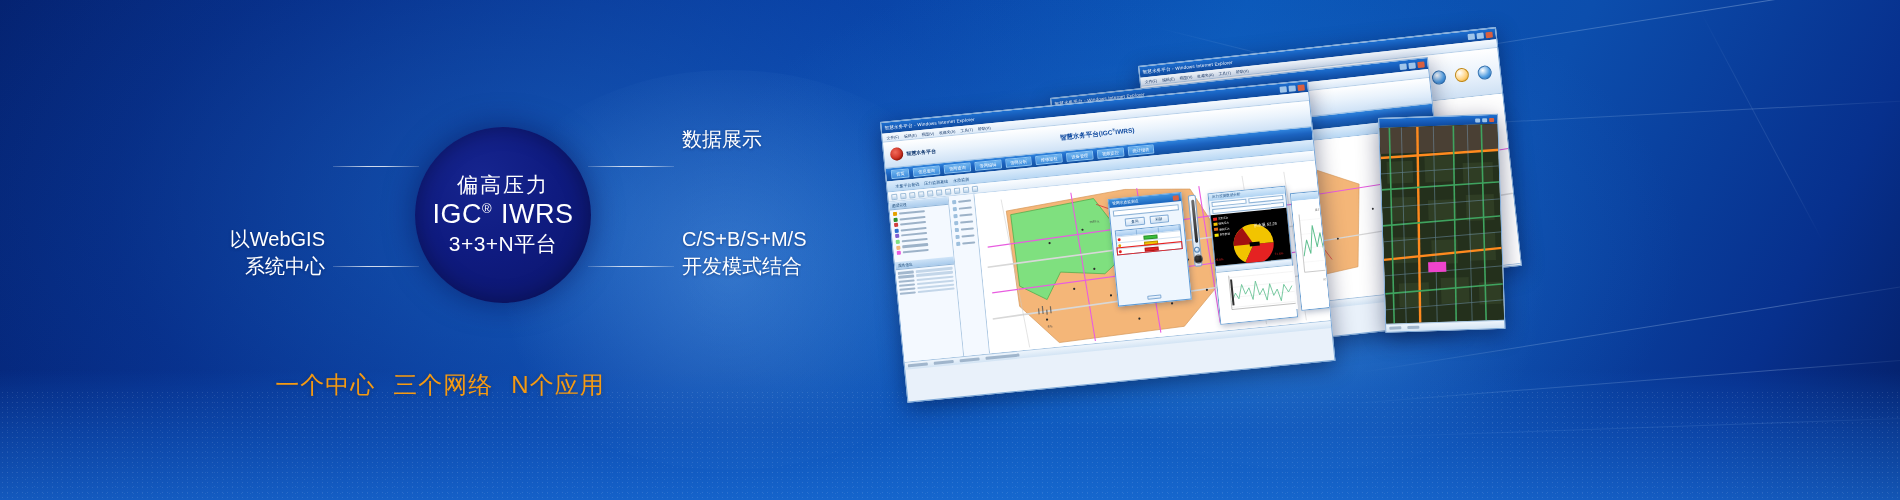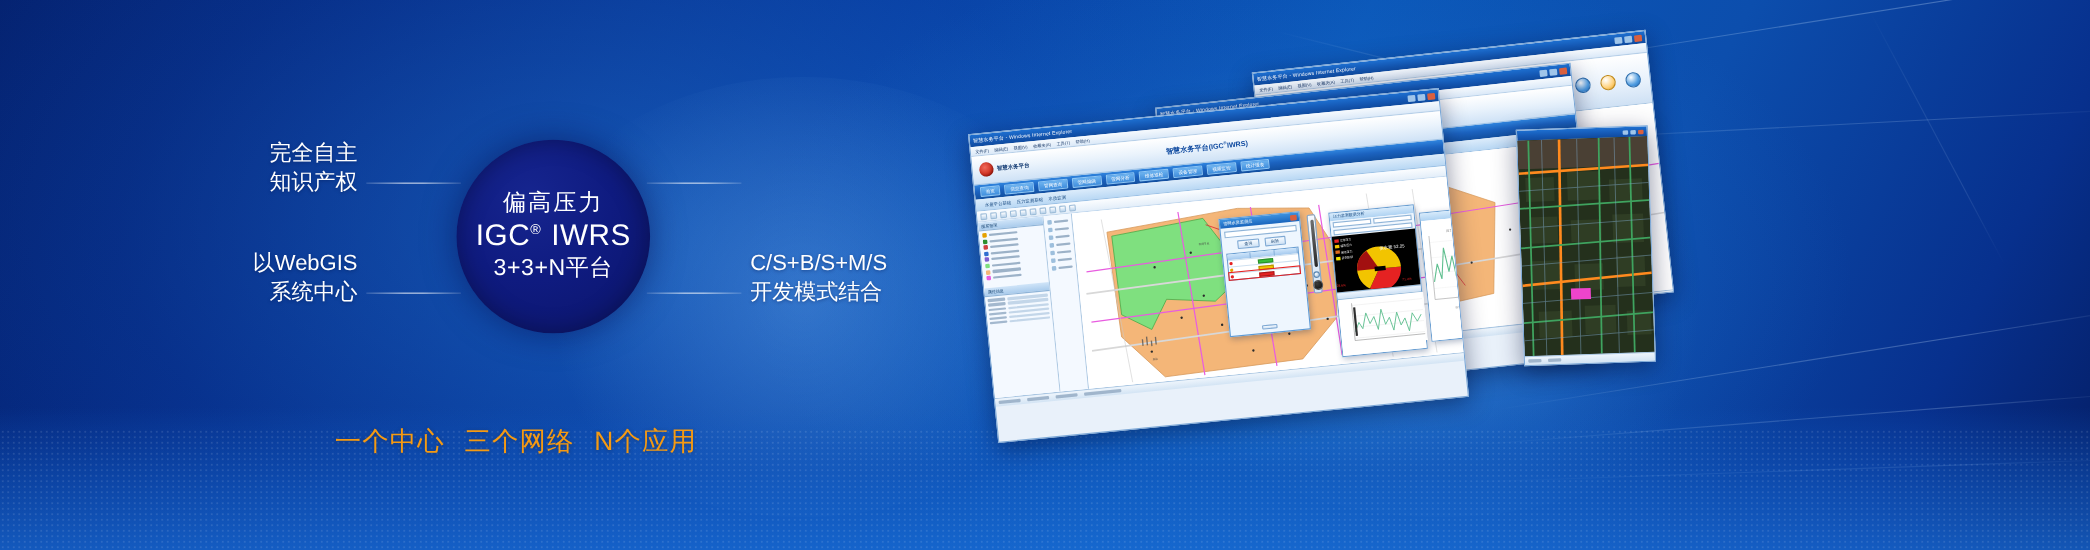--- a/index.html
+++ b/index.html
@@ -66,25 +66,24 @@
   .feat.left  { text-align:right; }
   .feat.right { text-align:left; }
   .feat .ln { display:block; }
 
   .connector {
     position:absolute; height:1px;
     background:linear-gradient(90deg, rgba(255,255,255,.18) 0%, rgba(255,255,255,.80) 40%, rgba(255,255,255,.80) 60%, rgba(255,255,255,.18) 100%);
   }
 
   .tagline {
-    position:absolute; left:0; top:385px; width:880px;
+    position:absolute; left:0; top:369px; width:880px;
     text-align:center; color:#f59a12; font-size:24px; letter-spacing:1px;
     text-shadow:0 1px 4px rgba(40,20,0,.30);
     white-space:nowrap;
-    margin-left:29px;
   }
   .tagline .sp { display:inline-block; width:18px; }
 
   
   #stack { position:absolute; left:940px; top:0; width:800px; height:500px; }
   .winwrap { position:absolute; }
 
   .win {
     position:absolute;
     background:#e9f1fa;
@@ -259,26 +258,23 @@
     <div class="connector" style="left:588px; top:266px; width:86px;"></div>
 
     <div class="hub">
       <div class="hub-l1">偏高压力</div>
       <div class="hub-l2">
         <span>IGC</span><span class="reg">®</span><span class="gap"></span><span>IWRS</span>
       </div>
       <div class="hub-l3">3+3+N平台</div>
     </div>
 
-    <div class="feat left" style="left:110px; top:126px; width:215px;">
-      <span class="ln">完全自主</span>
-      <span class="ln">知识产权</span>
-    </div>
 
     <div class="feat right" style="left:682px; top:126px; width:200px;">
+      <span class="ln">数据展示</span>
     </div>
 
     <div class="feat right" style="left:682px; top:226px; width:210px;">
       <span class="ln">C/S+B/S+M/S</span>
       <span class="ln">开发模式结合</span>
     </div>
 
     <div class="feat left" style="left:110px; top:226px; width:215px;">
       <span class="ln">以WebGIS</span>
       <span class="ln">系统中心</span>

